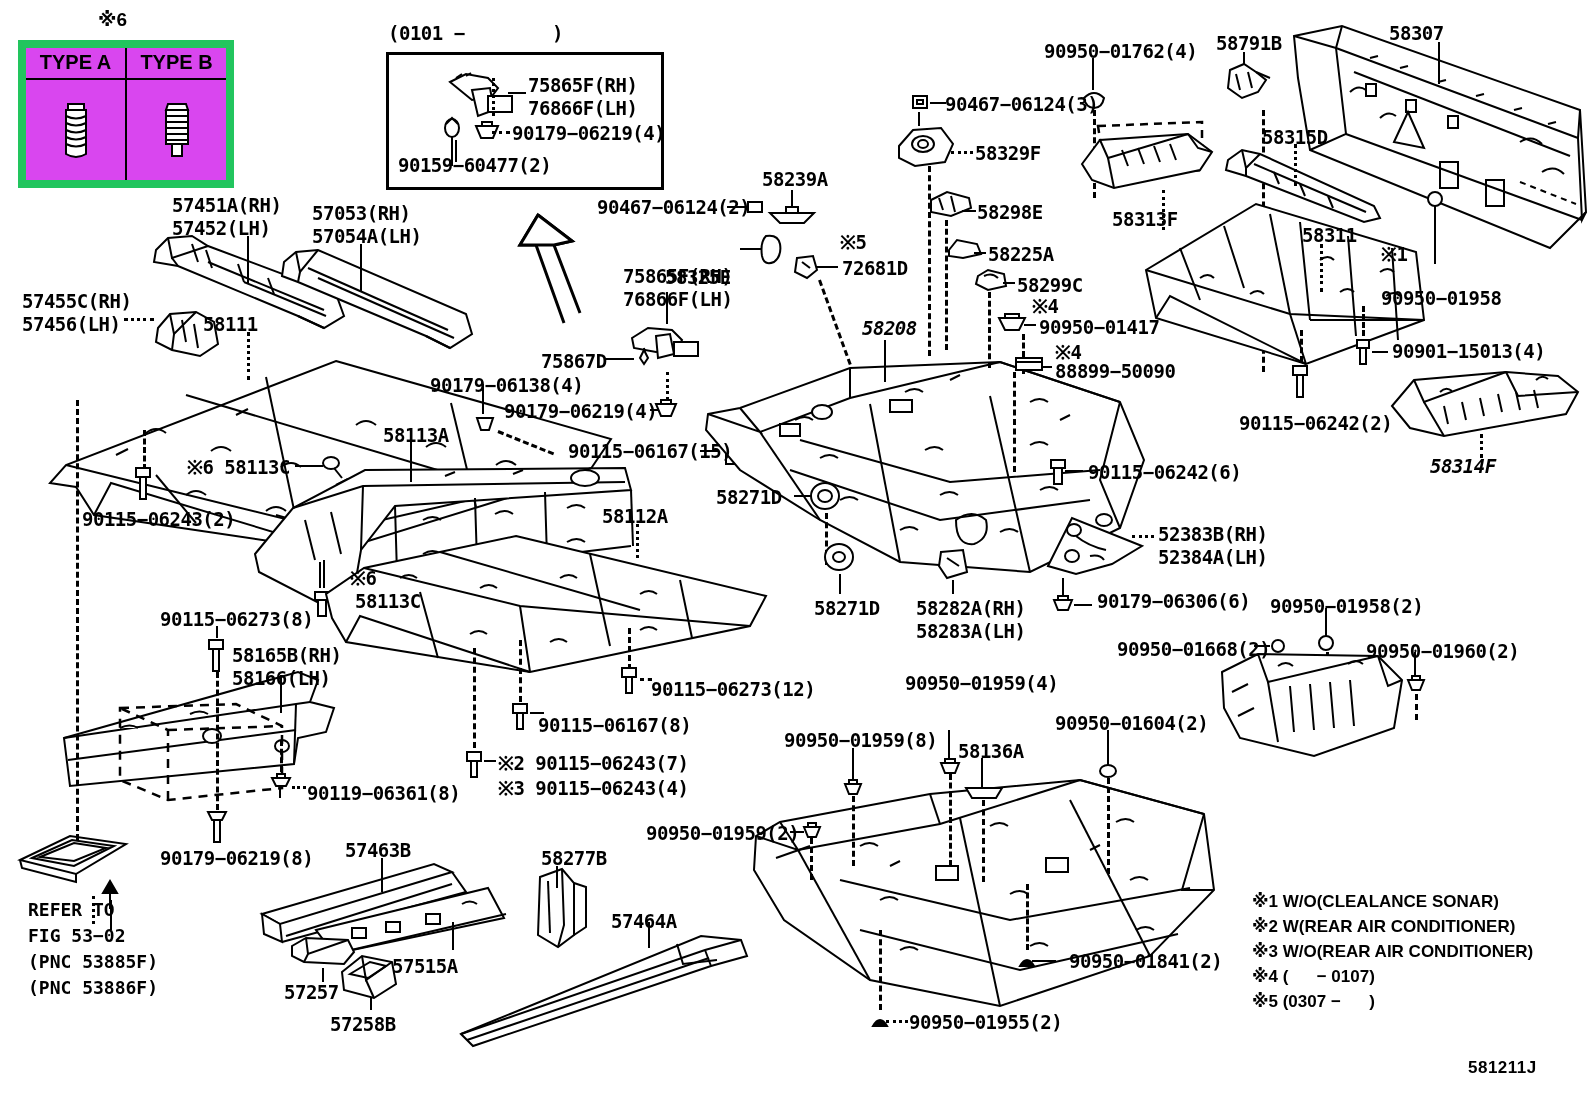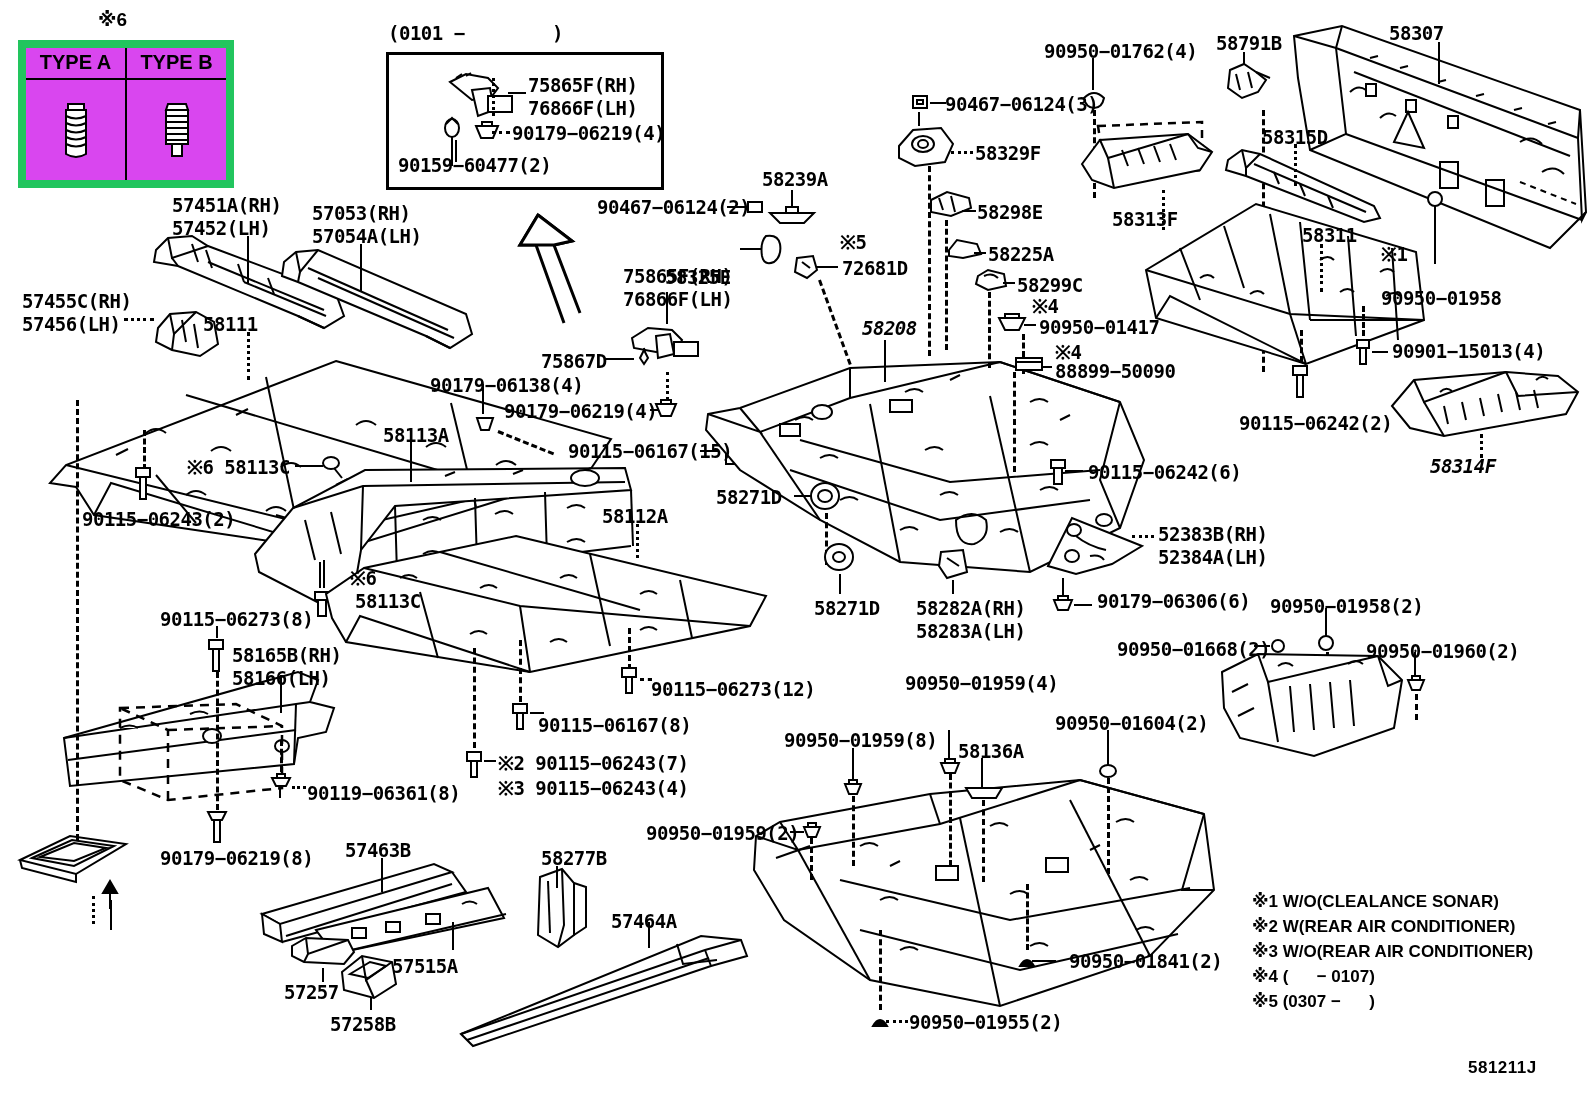--- a/index.html
+++ b/index.html
@@ -317,20 +317,24 @@
       <path d="M18 28 L58 10 L100 16 L60 36 Z" fill="none"></path>
       <path d="M26 27 L60 13 L92 18 L60 31 Z" fill="none"></path>
       <path d="M6 30 L8 38 L62 52 L62 44" fill="none"></path>
     </g>
   </svg>
   <div class="dot-v" style="left:92px;top:896px;height:28px;"></div>
   <div class="ln vl" style="left:110px;top:900px;height:30px;"></div>
   <svg class="art" style="left:99px;top:877px;" width="24" height="34" viewBox="0 0 24 34">
     <path d="M11 32 L11 12 M4 16 L11 4 L18 16 Z" fill="#000" stroke="#000" stroke-width="2"></path>
   </svg>
+  <div class="refer" style="left:28px;top:897px;"><span>REFER TO</span>
+<span>FIG 53−02</span>
+<span>(PNC 53885F)</span>
+<span>(PNC 53886F)</span></div>
 
   <svg class="art" style="left:256px;top:858px;" width="300" height="100" viewBox="0 0 300 100">
     <g fill="#fff" stroke="#000" stroke-width="2">
       <path d="M6 56 L178 6 L196 14 L24 66 Z"></path>
       <path d="M6 56 L8 76 L26 84 L24 66 Z"></path>
       <path d="M26 84 L210 34 L196 14" fill="none"></path>
       <path d="M30 78 L196 26" fill="none"></path>
       <path d="M60 72 L232 30 L248 60 L78 96 Z"></path>
       <path d="M78 96 L250 56" fill="none"></path>
       <g fill="none">

